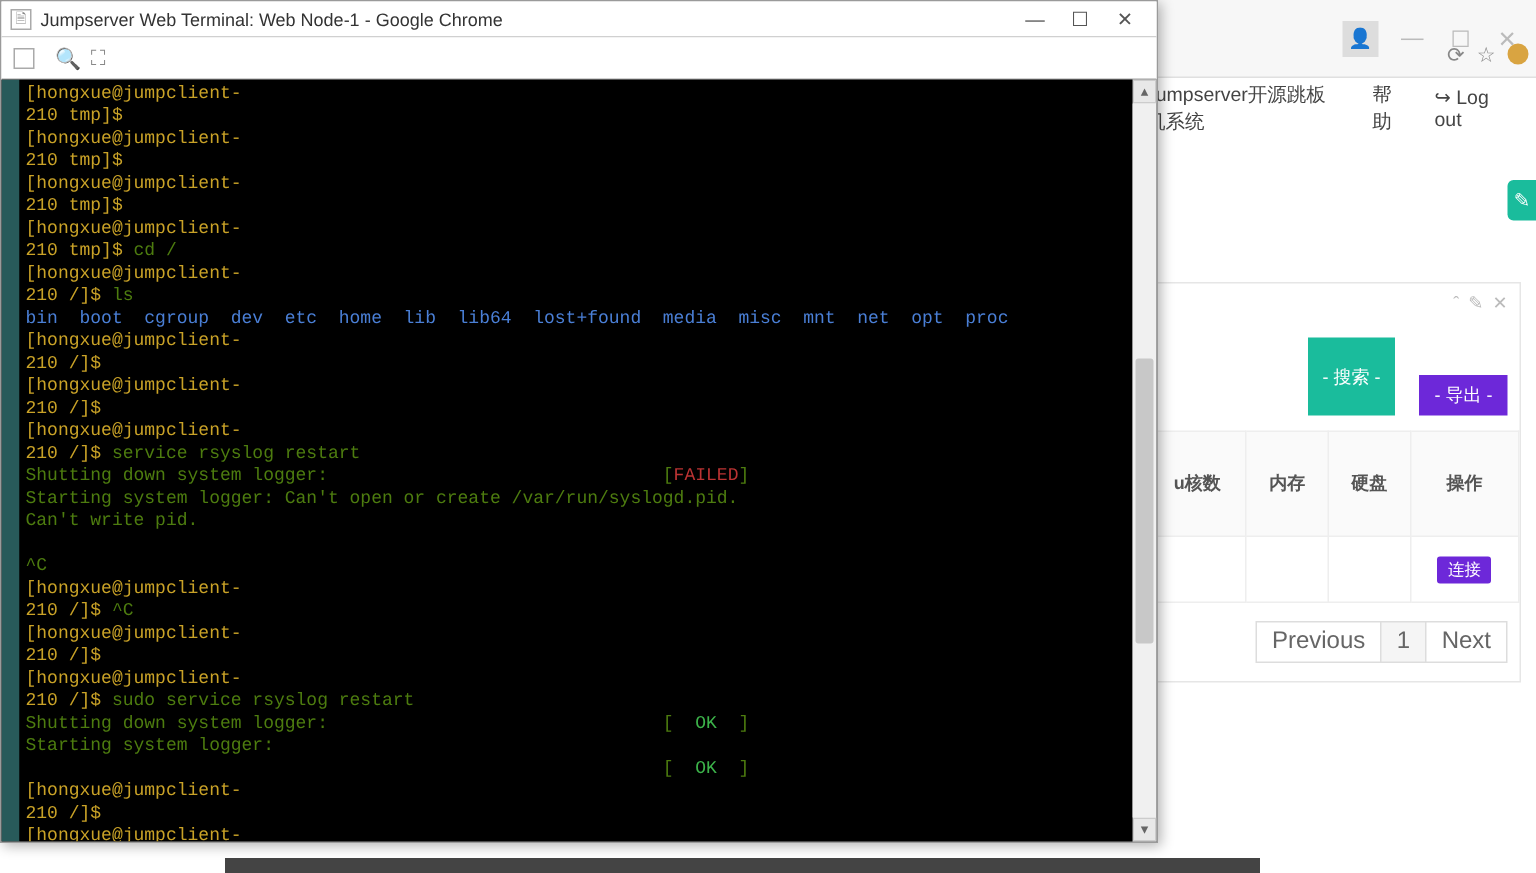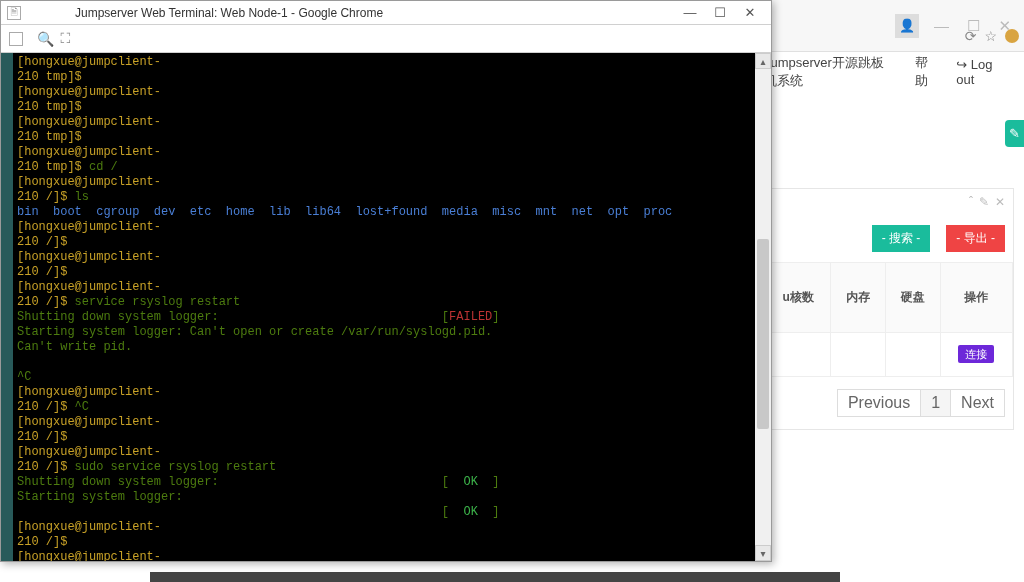--- a/index.html
+++ b/index.html
@@ -42,21 +42,21 @@
 .bg-panel-tools {
   display: flex; justify-content: flex-end; gap: 6px; padding: 6px 8px;
   color: #bbb; font-size: 12px;
 }
 .bg-panel-tools span { cursor: pointer; }
 .bg-panel-search {
   display: flex; justify-content: flex-end; gap: 16px; padding: 10px 8px;
 }
 .bg-btn { padding: 5px 10px; color: #fff; font-size: 12px; border: none; cursor: pointer; }
 .bg-btn.search { background: #1abc9c; }
-.bg-btn.export { background: #ef4444; }
+.bg-btn.export { background: #6d28d9; margin-top: 25px; }
 .bg-table { width: 100%; border-collapse: collapse; font-size: 12px; }
 .bg-table th { background: #fafafa; color: #555; padding: 26px 6px; border: 1px solid #eee; text-align: center; }
 .bg-table td { padding: 14px 6px; border: 1px solid #eee; text-align: center; }
 .bg-conn { background: #6d28d9; color: #fff; padding: 3px 7px; font-size: 11px; border-radius: 2px; }
 .bg-pager {
   display: flex; justify-content: flex-end; gap: 0; padding: 12px 8px;
 }
 .bg-pager span { border: 1px solid #ddd; padding: 4px 10px; font-size: 16px; color: #666; margin-left: -1px; cursor: pointer; background:#fff;}
 .bg-pager .active { background: #f5f5f5; }
 .shadow-bar { position: absolute; left: 150px; width: 690px; bottom: 0; height: 10px; background: #444; }
@@ -66,21 +66,21 @@
   position: absolute; top: 0; left: 0; width: 772px; height: 562px;
   background: #fff; border: 1px solid #9a9a9a; box-shadow: 2px 2px 8px rgba(0,0,0,.3);
   display: flex; flex-direction: column;
 }
 .titlebar {
   height: 24px; background: #fff; border-bottom: 1px solid #d0d0d0;
   display: flex; align-items: center; padding: 0 6px;
   font-size: 12px; color: #333;
 }
 .titlebar .favicon { width: 14px; height: 14px; border: 1px solid #aaa; margin-right: 6px; display: inline-flex; align-items: center; justify-content: center; font-size: 9px; color: #888; }
-.titlebar .title { flex: 1; margin-left: 48px; }
+.titlebar .title { flex: 1; }
 .titlebar .wbtn { width: 30px; text-align: center; font-size: 13px; color: #555; cursor: pointer; }
 .addrbar {
   height: 28px; display: flex; align-items: center; padding: 0 8px;
   font-size: 13px; color: #333; border-bottom: 1px solid #d0d0d0; background: #fff;
 }
 .addrbar .favicon2 { width: 14px; height: 14px; border: 1px solid #aaa; margin-right: 8px; display:inline-block; }
 .addrbar .url { flex: 1; font-family: Arial; }
 .addrbar .url .gray { color: #999; }
 .addrbar .q { color: #888; font-size: 14px; margin-left: 6px; }
 

